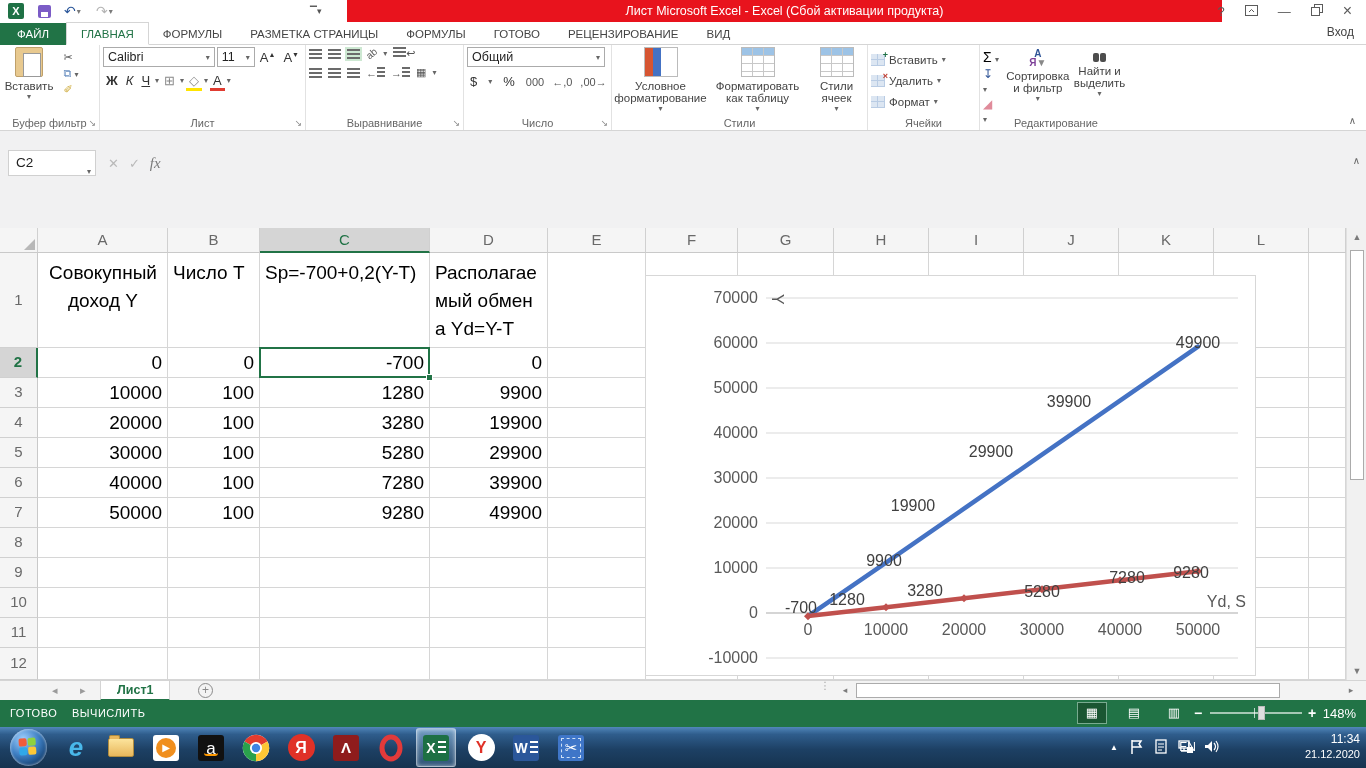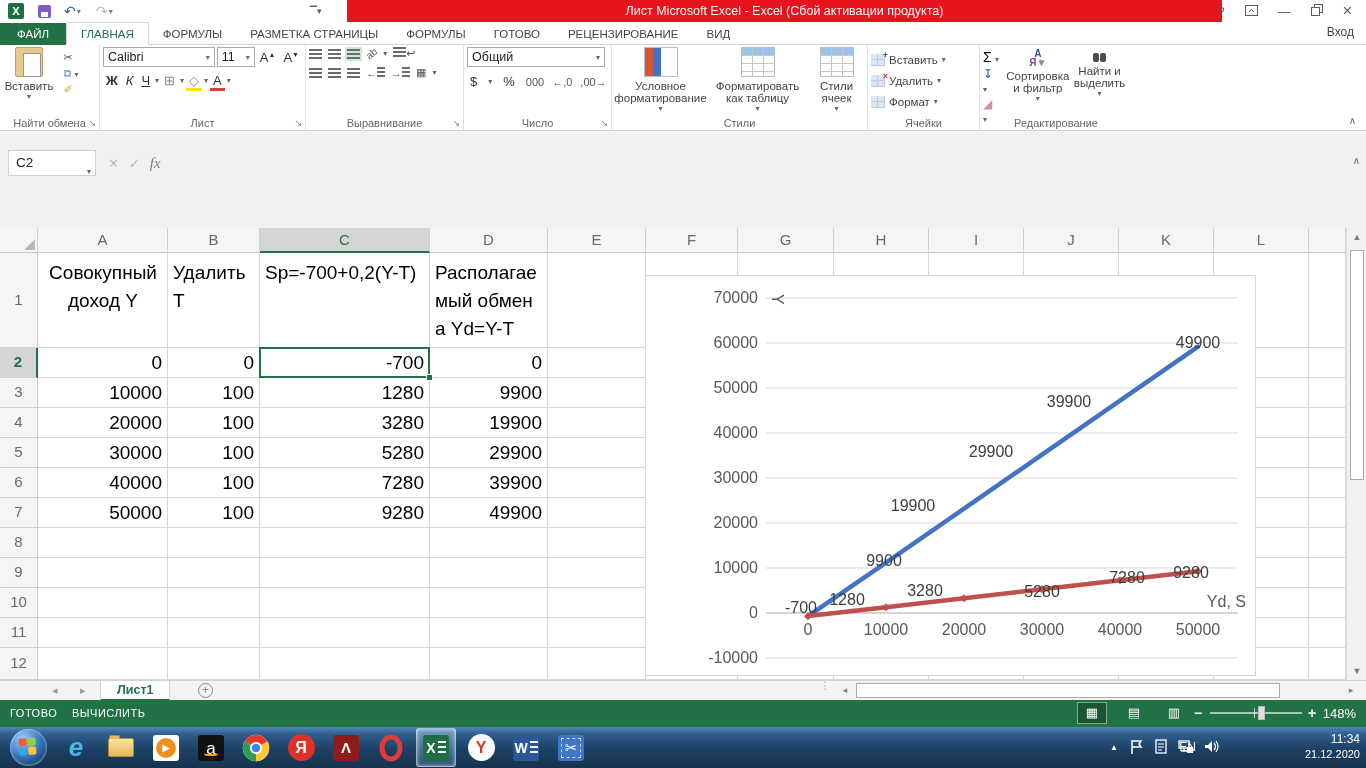--- a/index.html
+++ b/index.html
@@ -191,21 +191,21 @@
         <span class="ic-paste"></span>
         <span class="bl">Вставить</span>
           <span class="crt">▾</span>
       </div>
       <div class="cutcol">
         <span>✂</span>
         <span style="color:#6a8fc0">⧉ <span class="crt">▾</span></span>
         <span style="color:#c9a227">✐</span>
       </div>
     </div>
-    <div class="rl"><span>Найти обмена</span><span class="lnch">↘</span></div>
+    <div class="rl"><span>Буфер фильтр</span><span class="lnch">↘</span></div>
   </div>
 
   <div class="rg" style="width:206px">
     <div class="rb">
       <div class="fline">
         <span class="combo" style="width:112px">
             <span>Calibri</span>
             <span class="crt">▾</span>
           </span>
         <span class="combo" style="width:38px">
@@ -378,21 +378,21 @@
     <div class="rh" style="left: 0px; top: 180px; width: 38px; height: 30px; line-height: 28px;">4</div>
     <div class="rh" style="left: 0px; top: 210px; width: 38px; height: 30px; line-height: 28px;">5</div>
     <div class="rh" style="left: 0px; top: 240px; width: 38px; height: 30px; line-height: 28px;">6</div>
     <div class="rh" style="left: 0px; top: 270px; width: 38px; height: 30px; line-height: 28px;">7</div>
     <div class="rh" style="left: 0px; top: 300px; width: 38px; height: 30px; line-height: 28px;">8</div>
     <div class="rh" style="left: 0px; top: 330px; width: 38px; height: 30px; line-height: 28px;">9</div>
     <div class="rh" style="left: 0px; top: 360px; width: 38px; height: 30px; line-height: 28px;">10</div>
     <div class="rh" style="left: 0px; top: 390px; width: 38px; height: 30px; line-height: 28px;">11</div>
     <div class="rh" style="left: 0px; top: 420px; width: 38px; height: 32px; line-height: 30px;">12</div>
     <div class="cell hdr ctr" style="left: 38px; top: 25px; width: 130px; height: 95px;">Совокупный доход Y</div>
-    <div class="cell hdr" style="left: 168px; top: 25px; width: 92px; height: 95px;">Удалить T</div>
+    <div class="cell hdr" style="left: 168px; top: 25px; width: 92px; height: 95px;">Число T</div>
     <div class="cell hdr" style="left: 260px; top: 25px; width: 170px; height: 95px;">Sp=-700+0,2(Y-T)</div>
     <div class="cell hdr ba" style="left: 430px; top: 25px; width: 118px; height: 95px;">Располагаемый обмена Yd=Y-T</div>
     <div class="cell" style="left: 548px; top: 25px; width: 98px; height: 95px;"></div>
     <div class="cell" style="left: 646px; top: 25px; width: 92px; height: 95px;"></div>
     <div class="cell" style="left: 738px; top: 25px; width: 96px; height: 95px;"></div>
     <div class="cell" style="left: 834px; top: 25px; width: 95px; height: 95px;"></div>
     <div class="cell" style="left: 929px; top: 25px; width: 95px; height: 95px;"></div>
     <div class="cell" style="left: 1024px; top: 25px; width: 95px; height: 95px;"></div>
     <div class="cell" style="left: 1119px; top: 25px; width: 95px; height: 95px;"></div>
     <div class="cell" style="left: 1214px; top: 25px; width: 95px; height: 95px;"></div>

